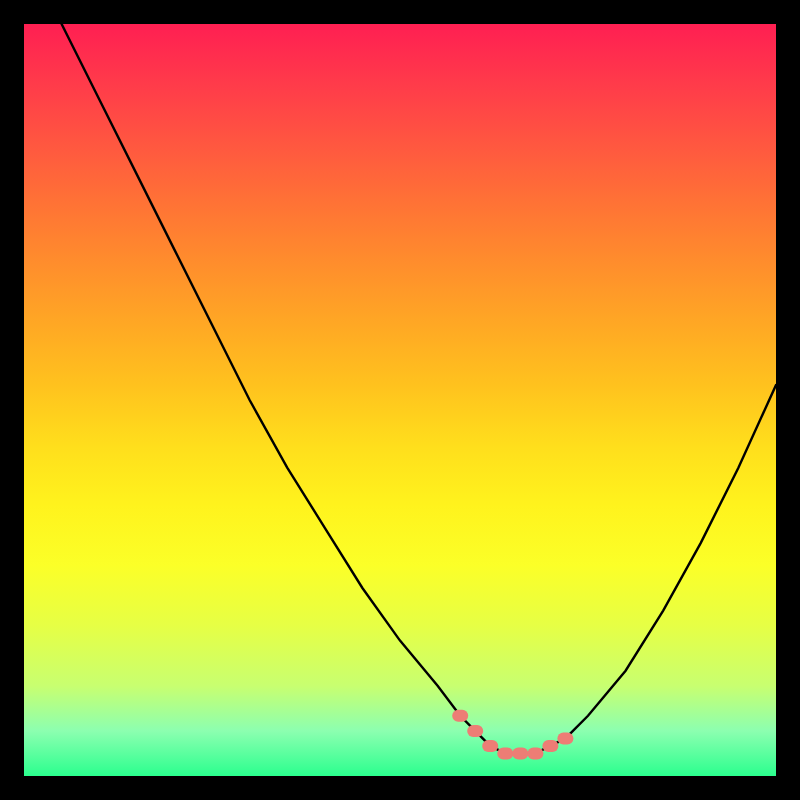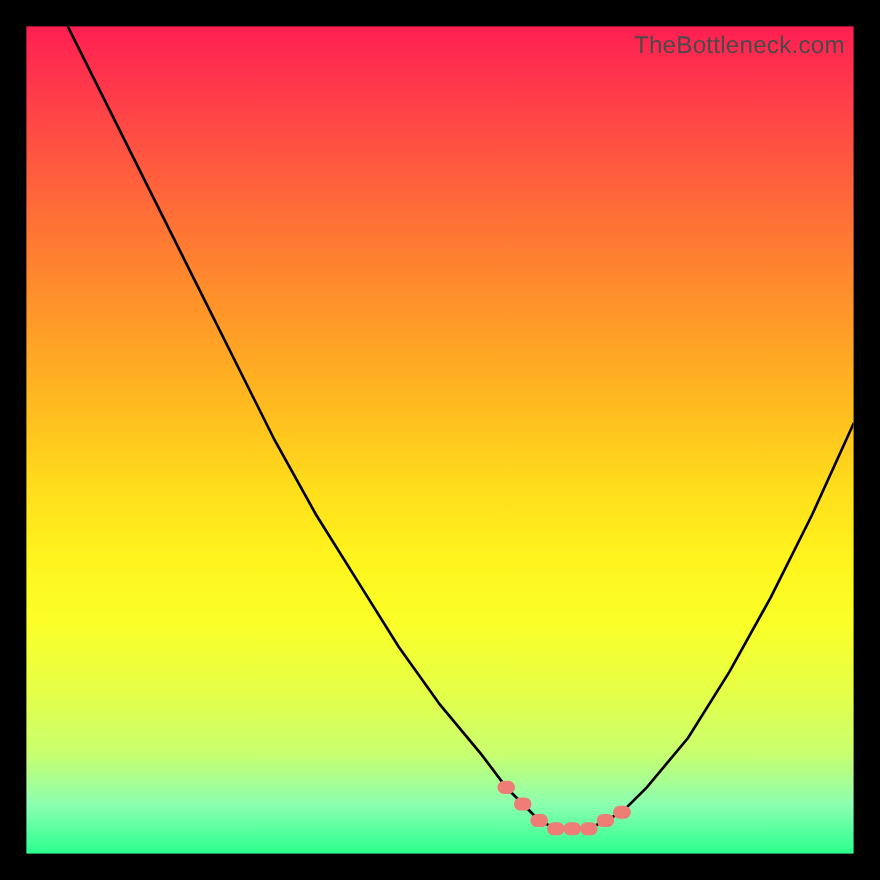--- a/index.html
+++ b/index.html
@@ -55,21 +55,20 @@
     top: 0;
     width: 752px;
     height: 752px;
   }
 </style>
 </head>
 <body>
 
 <div class="frame">
   <div class="plot">
-    <span class="watermark">TheBottleneck.com</span>
     <svg class="curve" viewBox="0 0 752 752" preserveAspectRatio="none">
       <path id="curve-path" fill="none" stroke="#000000" stroke-width="2.4" stroke-linecap="round" d="M37.6 0.0 L75.2 75.2 L112.8 150.4 L150.4 225.6 L188.0 300.8 L225.6 376.0 L263.2 443.7 L300.8 503.8 L338.4 564.0 L376.0 616.6 L413.6 661.8 L436.2 691.8 L451.2 706.9 L466.2 721.9 L481.3 729.4 L496.3 729.4 L511.4 729.4 L526.4 721.9 L541.4 714.4 L564.0 691.8 L601.6 646.7 L639.2 586.6 L676.8 518.9 L714.4 443.7 L752.0 361.0"></path>
       <g id="markers">
           <rect x="428.2" y="685.8" width="16" height="12" rx="6" fill="#ed7d75"></rect>
           <rect x="443.2" y="700.9" width="16" height="12" rx="6" fill="#ed7d75"></rect>
           <rect x="458.2" y="715.9" width="16" height="12" rx="6" fill="#ed7d75"></rect>
           <rect x="473.3" y="723.4" width="16" height="12" rx="6" fill="#ed7d75"></rect>
           <rect x="488.3" y="723.4" width="16" height="12" rx="6" fill="#ed7d75"></rect>
           <rect x="503.4" y="723.4" width="16" height="12" rx="6" fill="#ed7d75"></rect>
           <rect x="518.4" y="715.9" width="16" height="12" rx="6" fill="#ed7d75"></rect>

